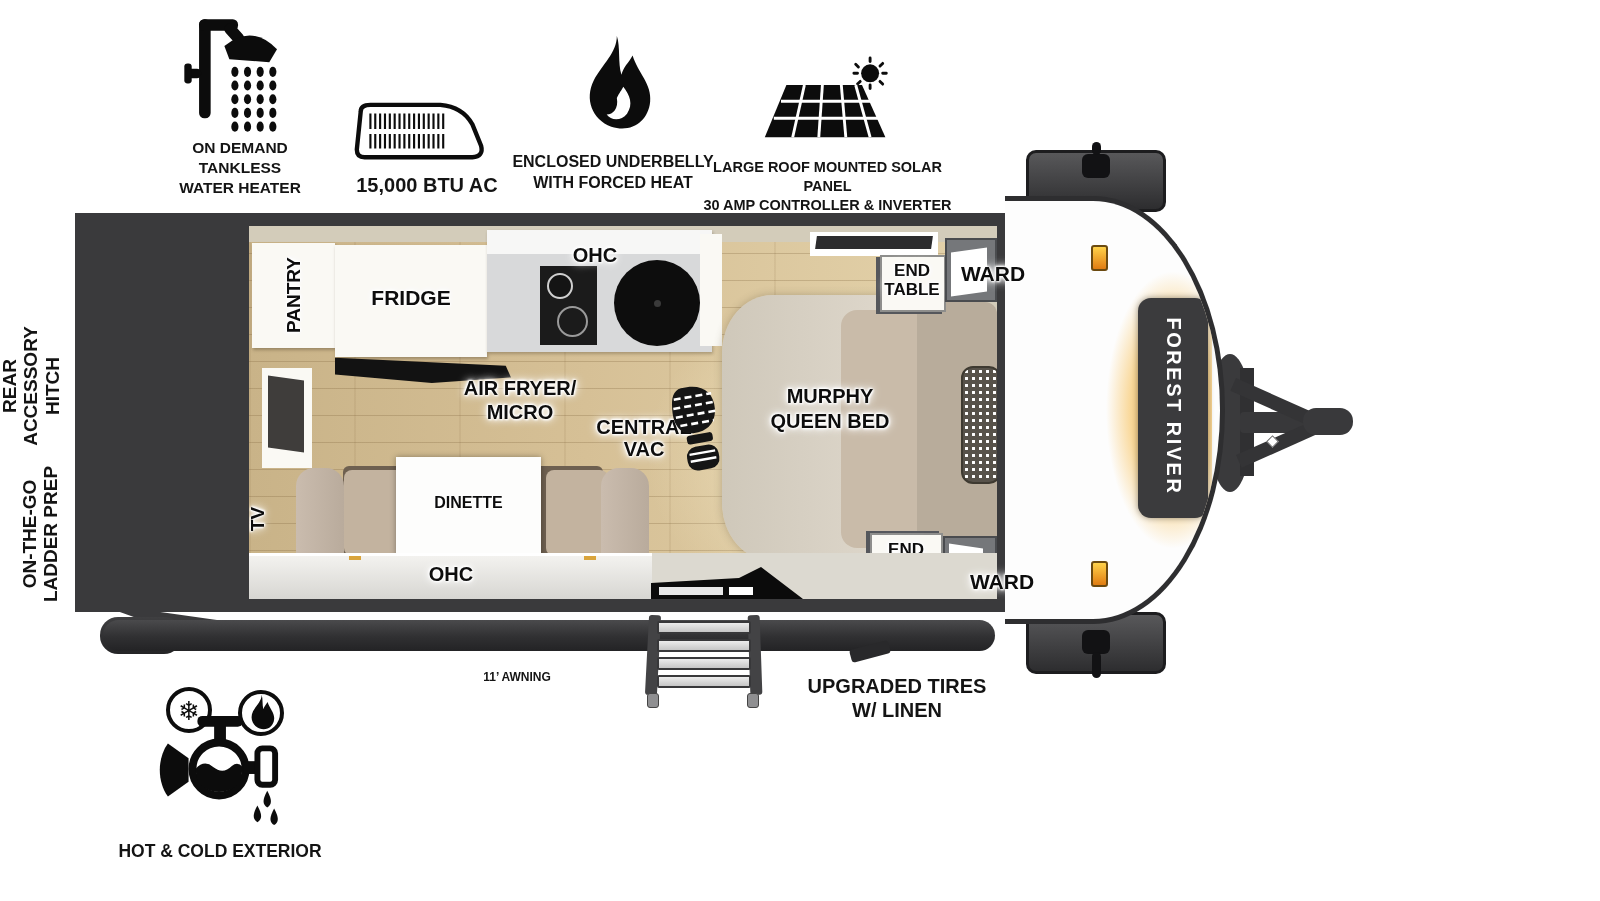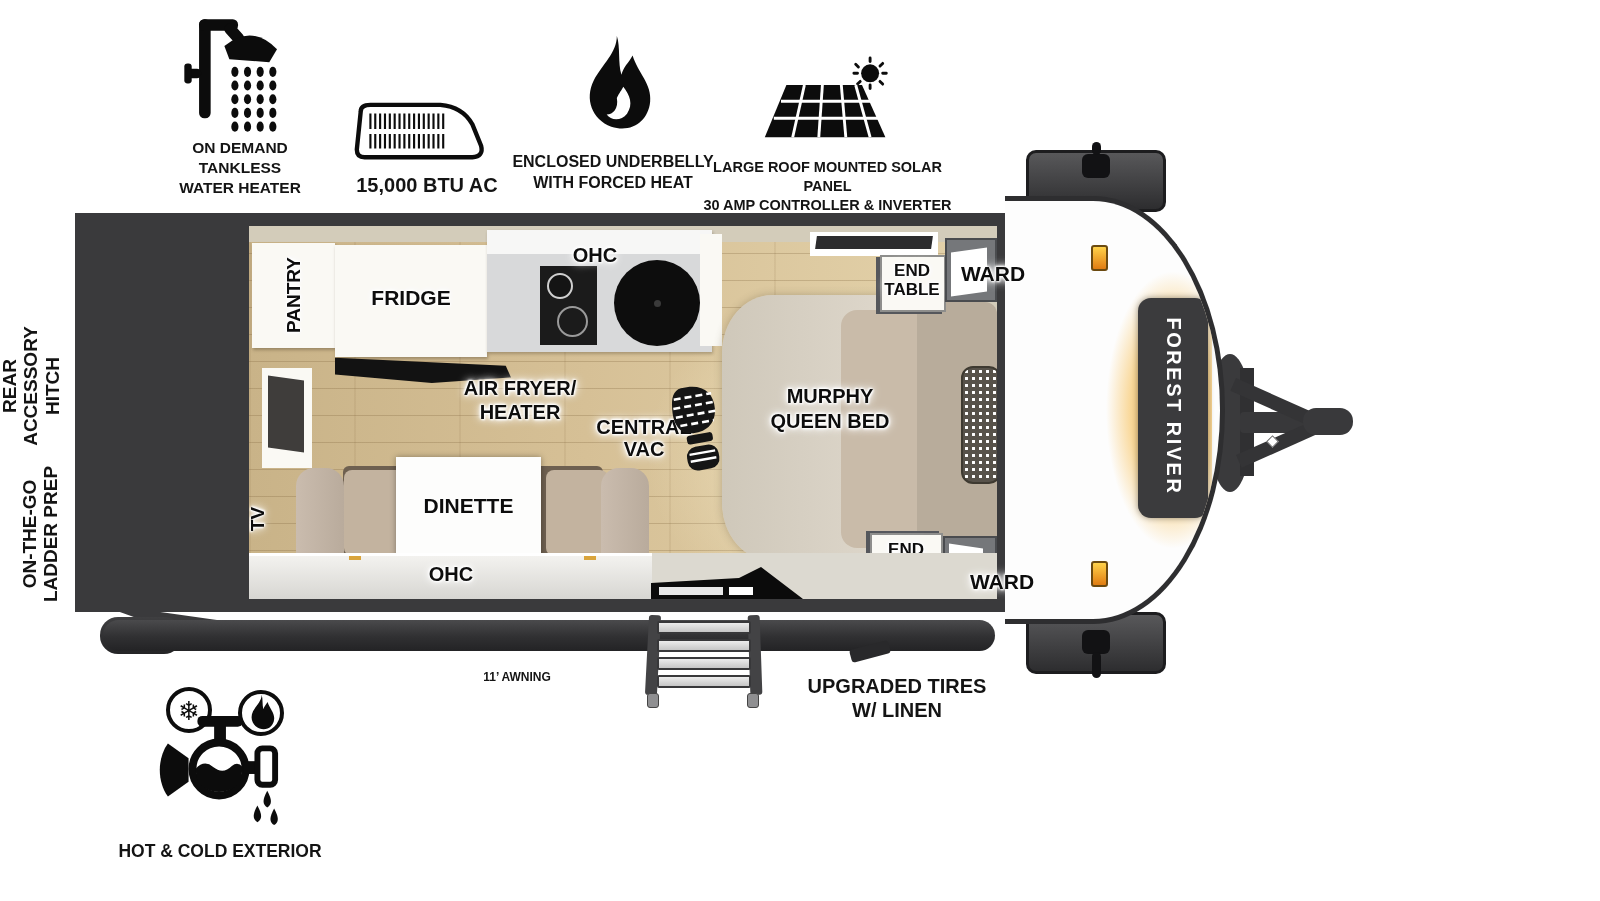--- a/index.html
+++ b/index.html
@@ -205,21 +205,21 @@
       <div class="abs halo" style="left:618px;top:315px;width:78px;font-size:17px;line-height:1.1">
         <span style="display:block">END</span>
         <span style="display:block">TABLE</span>
       </div>
       <div class="abs ward-box" style="left:694px;top:310px;width:54px;height:60px">
         <div class="ward-panel" style="left:4px;top:8px;width:34px;height:42px;transform:skewY(8deg)"></div>
       </div>
 
       <div class="abs halo" style="left:191px;top:150px;width:160px;font-size:20px;line-height:1.2">
         <span style="display:block">AIR FRYER/</span>
-        <span style="display:block">HEATER</span>
+        <span style="display:block">MICRO</span>
       </div>
       <div class="abs halo" style="left:345px;top:190px;width:100px;font-size:20px;line-height:1.1">
         <span style="display:block">CENTRAL</span>
         <span style="display:block">VAC</span>
       </div>
       <svg class="abs" style="left:424px;top:158px;transform:rotate(-10deg)" width="50" height="88" viewBox="0 0 50 88">
         <path d="M15 2 C35 0 47 10 45 28 C43 44 31 50 17 48 C5 46 1 34 3 20 C4 10 7 3 15 2 Z" fill="#151515"></path>
         <g stroke="#fff" stroke-width="2.6" stroke-dasharray="7 4">
           <path d="M6 12 H44 M4 21 H46 M5 30 H45 M8 39 H42"></path>
         </g>
@@ -235,21 +235,21 @@
       </div>
       <div class="abs halo vrot" style="left:-13px;top:282px;width:44px;height:22px;font-size:19px"><span>TV</span></div>
 
       <div class="abs" style="left:94px;top:240px;width:260px;height:91px;background:#6e6050;border-radius:6px"></div>
       <div class="abs" style="left:196px;top:240px;width:92px;height:58px;background:#4c4337"></div>
       <div class="abs" style="left:95px;top:244px;width:62px;height:86px;background:#c3b39f;border-radius:8px"></div>
       <div class="abs" style="left:297px;top:244px;width:62px;height:86px;background:#c3b39f;border-radius:8px"></div>
       <div class="abs" style="left:47px;top:242px;width:48px;height:90px;background:linear-gradient(90deg,#cabcae,#b9ab9c);border-radius:18px 18px 4px 4px"></div>
       <div class="abs" style="left:352px;top:242px;width:48px;height:90px;background:linear-gradient(90deg,#cabcae,#b9ab9c);border-radius:18px 18px 4px 4px"></div>
       <div class="abs" style="left:147px;top:231px;width:145px;height:99px;background:#fdfdfc;box-shadow:0 0 6px rgba(0,0,0,.35)"></div>
-      <div class="abs halo" style="left:147px;top:268px;width:145px;font-size:21px"><span>DINETTE</span></div>
+      <div class="abs halo" style="left:147px;top:268px;width:145px;font-size:16px"><span>DINETTE</span></div>
 
       <div class="abs" style="left:0;top:327px;width:407px;height:46px;background:linear-gradient(180deg,#f3f2ef,#d7d6d2);border-top:3px solid #fff"></div>
       <div class="abs" style="left:100px;top:330px;width:12px;height:4px;background:#d9a43c"></div>
       <div class="abs" style="left:335px;top:330px;width:12px;height:4px;background:#d9a43c"></div>
       <div class="abs halo" style="left:160px;top:337px;width:84px;font-size:20px"><span>OHC</span></div>
       <div class="abs" style="left:403px;top:327px;width:345px;height:46px;background:#dcd9d0"></div>
       <svg class="abs" style="left:402px;top:341px" width="152" height="32" viewBox="0 0 152 32">
         <polygon points="0,16 88,11 110,0 152,32 0,32" fill="#0b0b0b"></polygon>
         <rect x="8" y="20" width="64" height="8" fill="#e8e8e8"></rect>
         <rect x="78" y="20" width="24" height="8" fill="#fff"></rect>

